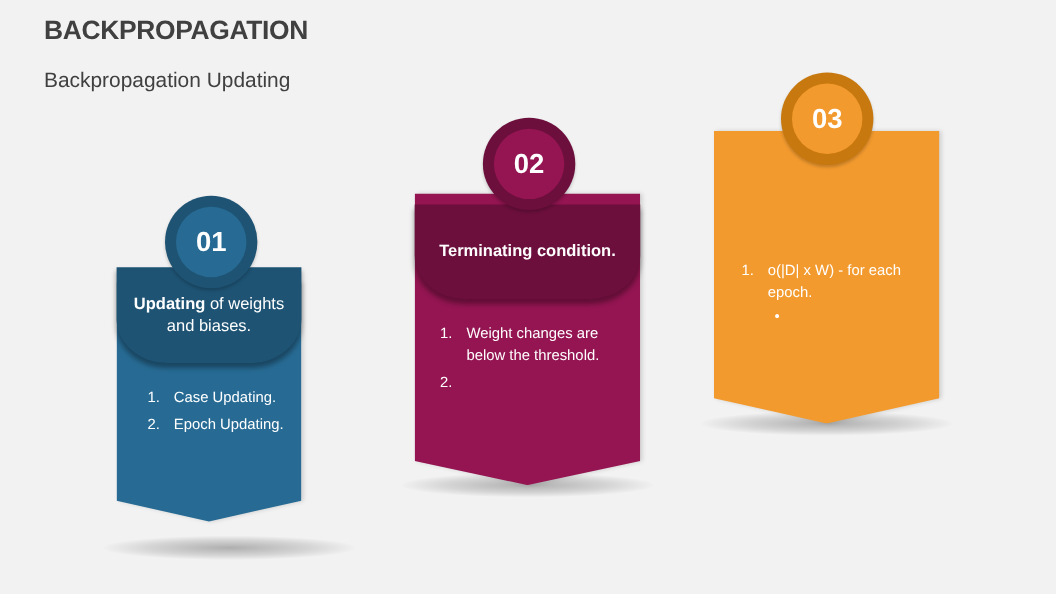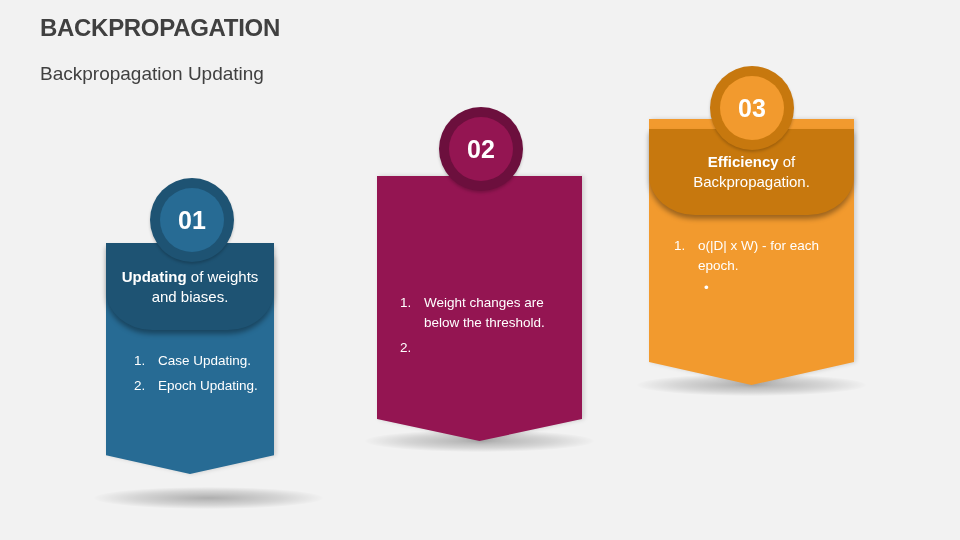--- a/index.html
+++ b/index.html
@@ -51,42 +51,42 @@
 </div>
 <div class="badge" style="left:150px; top:178px; background:#1e5373;">
   <div class="inner" style="background:#276b94;">01</div>
 </div>
 
 <div class="card" style="left:377px; top:176px; width:205px; height:265px;">
   <div class="shadow" style="left:-12px; top:254px; width:229px; height:22px;"></div>
   <svg class="body" width="205" height="265" viewBox="0 0 205 265" style="filter:drop-shadow(2px 0 2px rgba(0,0,0,0.15));">
     <polygon points="0,0 205,0 205,243 102.5,265 0,243" fill="#941552"></polygon>
   </svg>
+  <div class="head" style="top:10px; height:86px; background:#6c0f3d;">
+    <div style="padding:0 10px;"><b>Terminating condition.</b><span></span></div>
+  </div>
   <div class="list" style="left:23px; top:117px; width:172px;">
     <div class="item">
         <span class="num">1.</span>
         <span>Weight changes are below the threshold.</span>
       </div>
     <div class="item">
         <span class="num">2.</span>
       </div>
   </div>
 </div>
 <div class="badge" style="left:439px; top:107px; background:#6c0f3d;">
   <div class="inner" style="background:#941552;">02</div>
 </div>
 
 <div class="card" style="left:649px; top:119px; width:205px; height:266px;">
   <div class="shadow" style="left:-12px; top:255px; width:229px; height:22px;"></div>
   <svg class="body" width="205" height="266" viewBox="0 0 205 266" style="filter:drop-shadow(2px 0 2px rgba(0,0,0,0.15));">
     <polygon points="0,0 205,0 205,243 102.5,266 0,243" fill="#f29a2e"></polygon>
   </svg>
-  <div class="head" style="top:10px; height:86px; background:#c7780e;">
-    <div style="padding:0 14px;"><b>Efficiency</b><span> of Backpropagation.</span></div>
-  </div>
   <div class="list" style="left:25px; top:117px; width:160px;">
     <div class="item" style="margin-bottom:2px;">
         <span class="num">1.</span>
         <span>o(|D| x W) - for each epoch.</span>
       </div>
     <div class="sub">
         <span class="bullet">•</span>
       </div>
   </div>
 </div>

